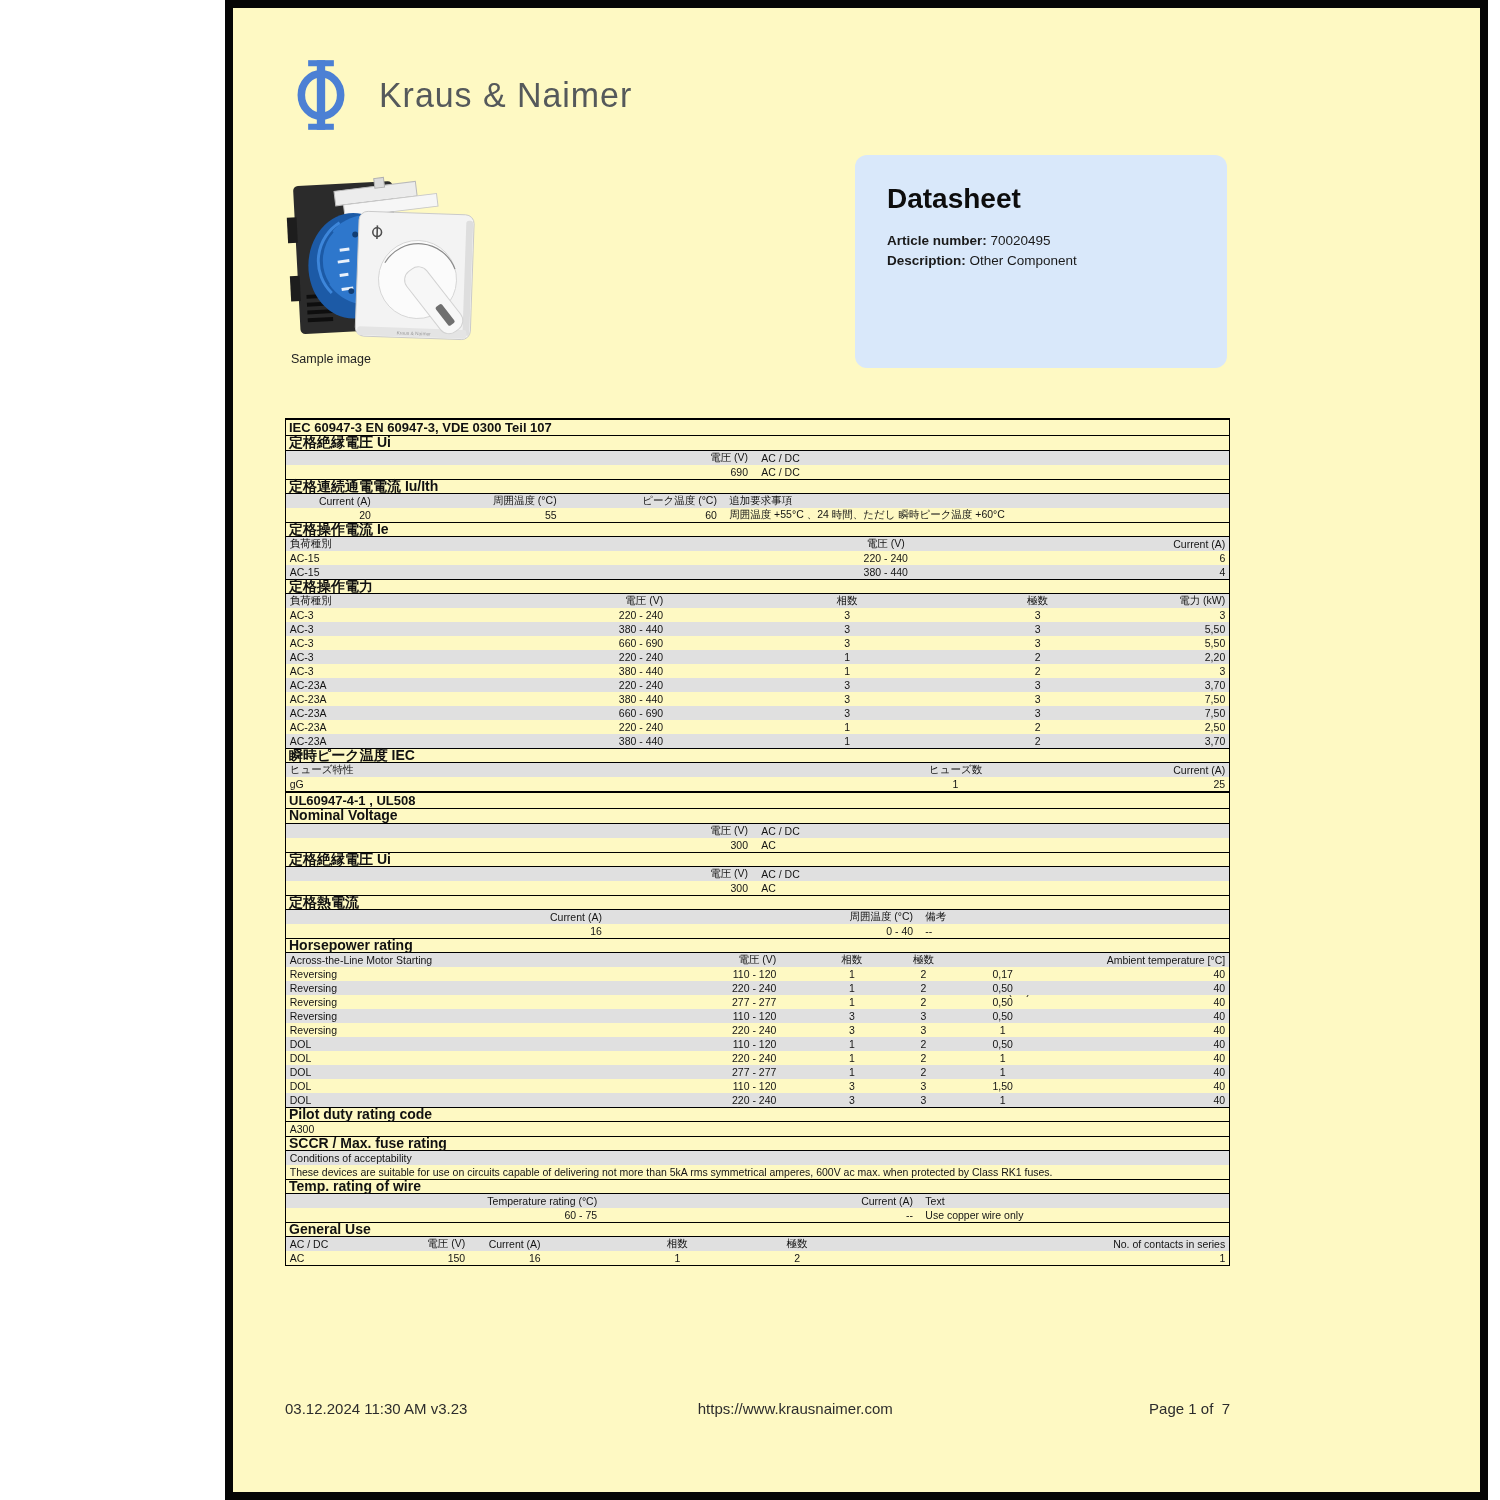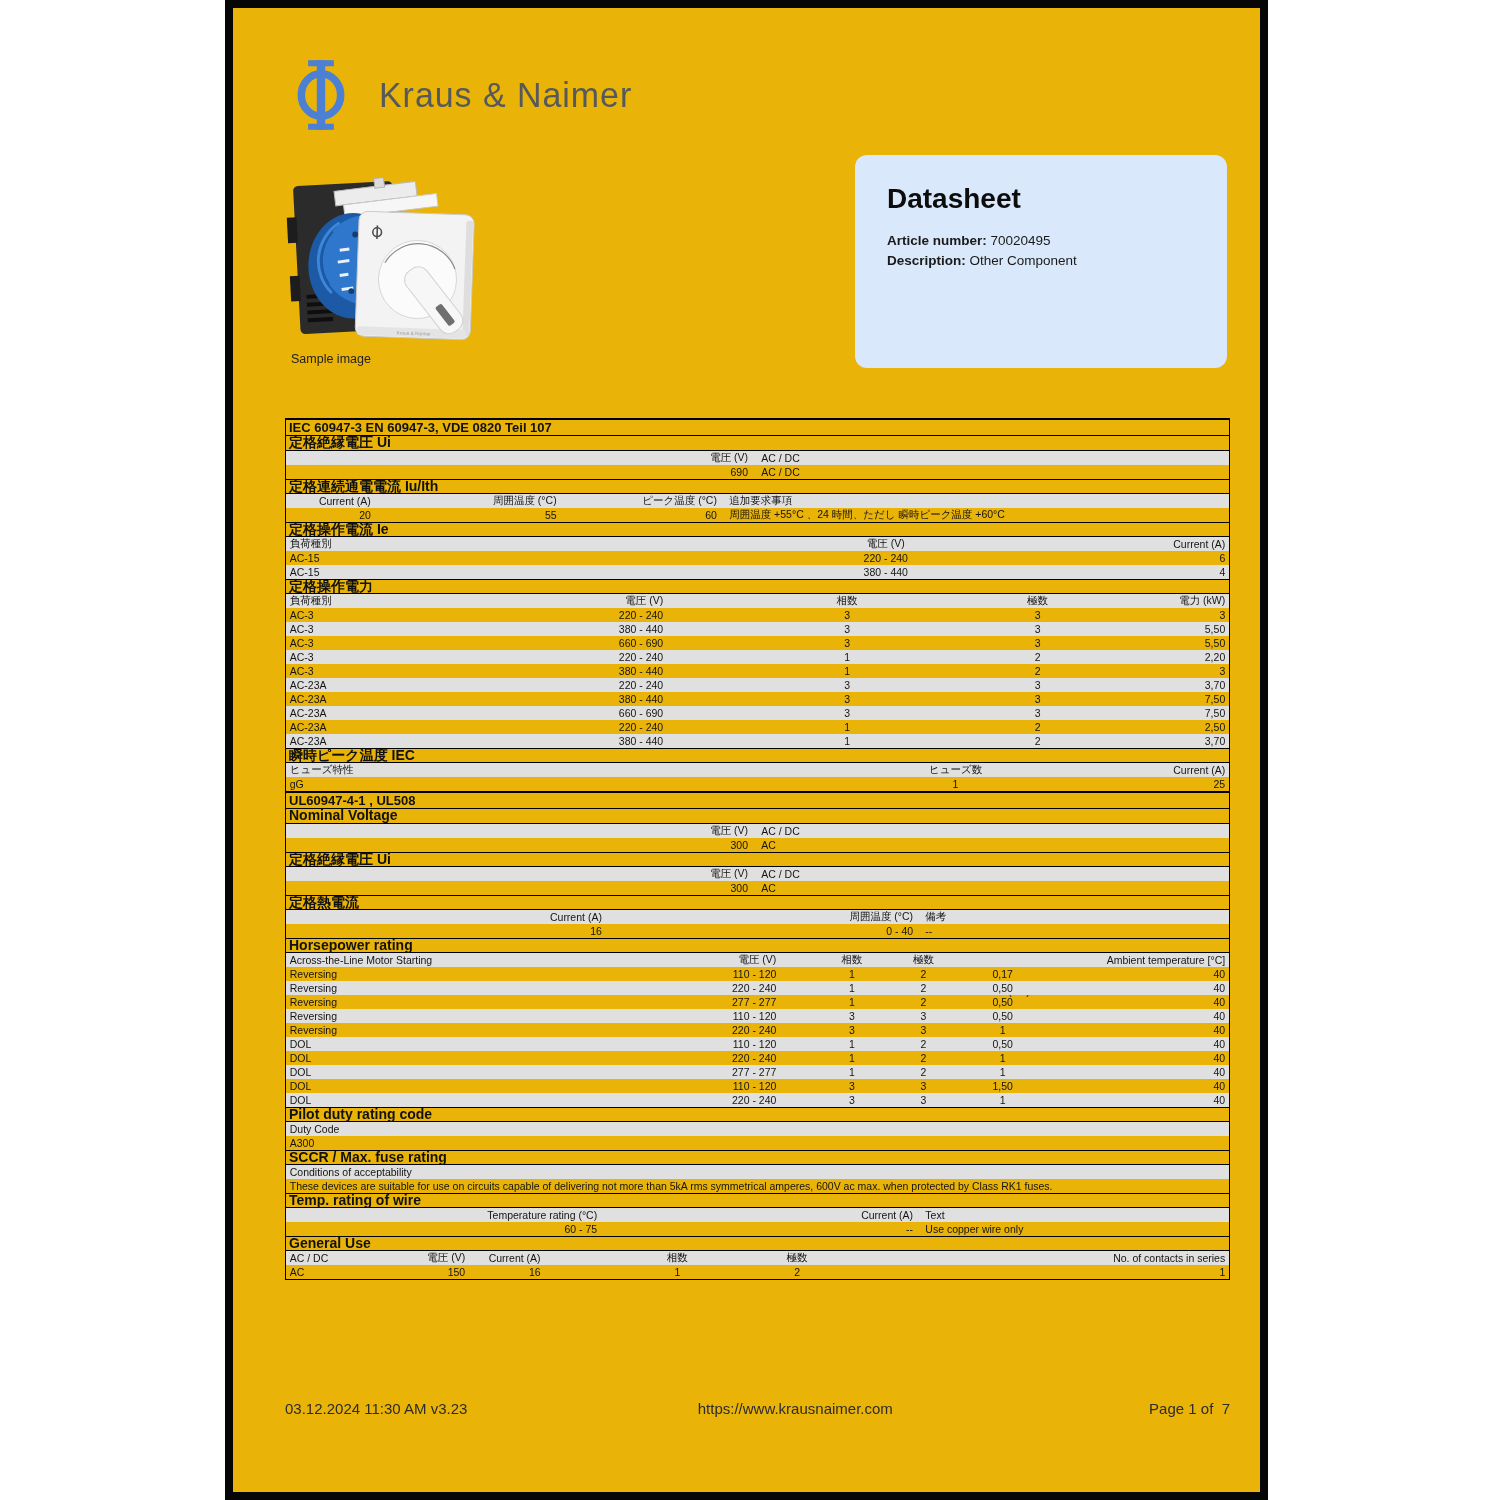--- a/index.html
+++ b/index.html
@@ -1,21 +1,21 @@
 <!DOCTYPE html>
 <html style="--phi: #4c80d4; --card-bg: #d9e8fa; --row-grey: #e0e0e0;"><head>
 <meta charset="utf-8">
 <style>
   * { margin:0; padding:0; box-sizing:border-box; }
   html,body { width:1500px; height:1500px; background:#ffffff;
               font-family:"Liberation Sans", sans-serif; color:#111; }
   .canvas { position:relative; width:1500px; height:1500px; background:#fff; }
 
-  .page { position:absolute; left:225px; top:0; width:1043px; height:1500px;
-          background:#eab308; border:8px solid #060606; }
+  .page { position:absolute; left:225px; top:0; width:1263px; height:1500px;
+          background:#fef9c3; border:8px solid #060606; }
 
   
   .logo-row { position:absolute; left:60px; top:46px; display:flex; align-items:center; }
   .phi { width:56px; height:82px; }
   .brand-name { margin-left:30px; font-size:35px; font-weight:400; letter-spacing:1px;
                 color:#55595b; transform:scaleX(.97); transform-origin:left; }
 
   
   .product { position:absolute; left:50px; top:150px; }
   .caption { position:absolute; left:58px; top:344px; font-size:12.5px; color:#222; }
@@ -128,21 +128,21 @@
         <b>Article number:</b>
         <span>70020495</span>
       </div>
       <div class="card-line">
         <b>Description:</b>
         <span>Other Component</span>
       </div>
     </div>
 
     <div class="spec-table" id="spec-table">
-        <div class="trow r-h1">IEC 60947-3 EN 60947-3, VDE 0820 Teil 107</div>
+        <div class="trow r-h1">IEC 60947-3 EN 60947-3, VDE 0300 Teil 107</div>
         <div class="trow r-h2">定格絶縁電圧 Ui</div>
         <div class="trow r-d grey">
           <span class="tcell a-r" style="left: 49%;">電圧 (V)</span>
           <span class="tcell a-l" style="left: 50.4%;">AC / DC</span>
         </div>
         <div class="trow r-d">
           <span class="tcell a-r" style="left: 49%;">690</span>
           <span class="tcell a-l" style="left: 50.4%;">AC / DC</span>
         </div>
         <div class="trow r-h2">定格連続通電電流 Iu/Ith</div>
@@ -376,23 +376,20 @@
         </div>
         <div class="trow r-d grey">
           <span class="tcell a-l" style="left: 0.4%;">DOL</span>
           <span class="tcell a-r" style="left: 52%;">220 - 240</span>
           <span class="tcell a-c" style="left: 60%;">3</span>
           <span class="tcell a-c" style="left: 67.6%;">3</span>
           <span class="tcell a-c" style="left: 76%;">1</span>
           <span class="tcell a-r" style="left: 99.6%;">40</span>
         </div>
         <div class="trow r-h2">Pilot duty rating code</div>
-        <div class="trow r-d grey">
-          <span class="tcell a-l" style="left: 0.4%;">Duty Code</span>
-        </div>
         <div class="trow r-d">
           <span class="tcell a-l" style="left: 0.4%;">A300</span>
         </div>
         <div class="trow r-h2">SCCR / Max. fuse rating</div>
         <div class="trow r-d grey">
           <span class="tcell a-l" style="left: 0.4%;">Conditions of acceptability</span>
         </div>
         <div class="trow r-d">
           <span class="tcell a-l" style="left: 0.4%;">These devices are suitable for use on circuits capable of delivering not more than 5kA rms symmetrical amperes, 600V ac max. when protected by Class RK1 fuses.</span>
         </div>

